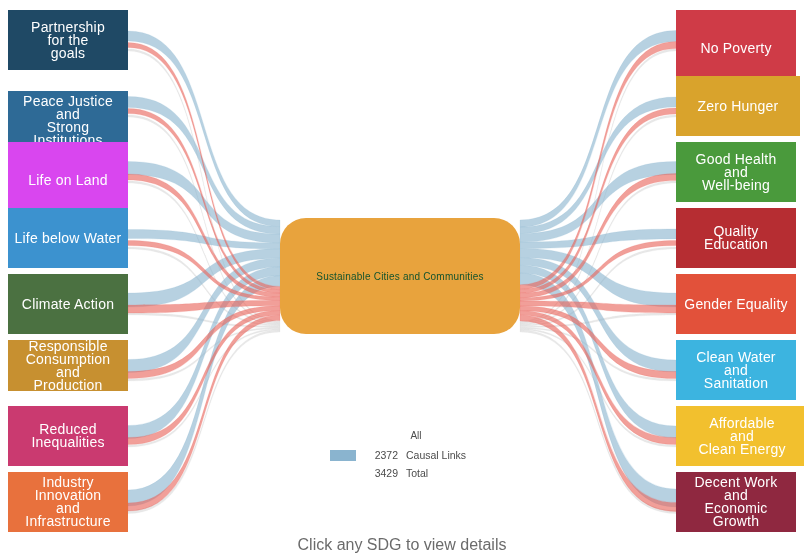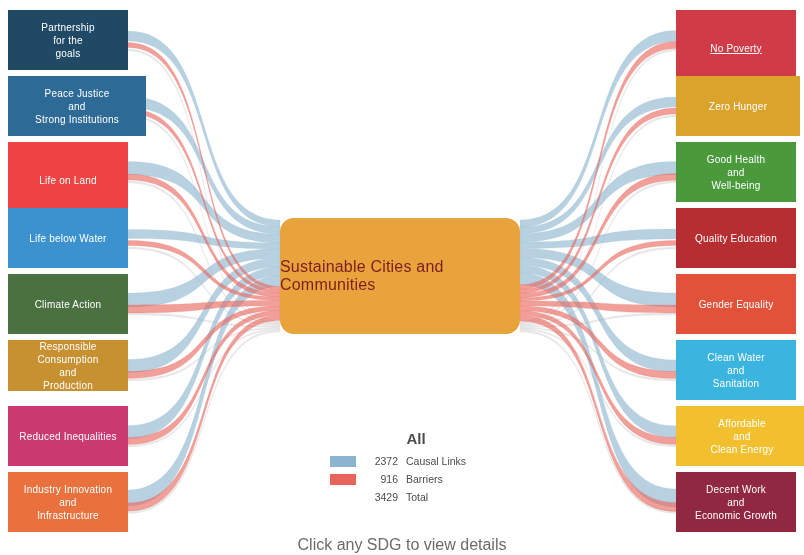--- a/index.html
+++ b/index.html
@@ -16,54 +16,53 @@
   svg#flows{position:absolute;left:0;top:0;width:804px;height:555px;}
 
   .node-box{
     position:absolute;
     box-sizing:border-box;
     display:flex;
     align-items:center;
     justify-content:center;
     text-align:center;
     color:#ffffff;
-    font-size:10px;
+    font-size:14px;
     line-height:13px;
     letter-spacing:.2px;
     padding:2px 4px;
     cursor:pointer;
     overflow:hidden;
   }
   .node-box span{display:block;white-space:pre-line;}
 
   #center-node{
     position:absolute;
     box-sizing:border-box;
     display:flex;align-items:center;justify-content:center;
-    border-radius:14px;
-    color:#7f1d1d;
-    font-size:16px;
+    border-radius:26px;
+    color:#14532d;
+    font-size:10px;
     letter-spacing:.2px;
     cursor:pointer;
   }
 
   #legend{
     position:absolute;
     left:330px;top:430px;
     width:200px;
     font-size:10.5px;
     color:#4c4c4c;
   }
   #legend-title{
     text-align:center;
     margin:0 0 6px 26px;
     width:120px;
-    font-size:15px;
+    font-size:10px;
     color:#4c4c4c;
-    font-weight:bold;
   }
   .legend-row{
     display:flex;
     align-items:center;
     height:16px;
     margin-bottom:2px;
   }
   .legend-swatch{
     width:26px;height:11px;
     flex:0 0 26px;
@@ -146,26 +145,26 @@
         <path d="M520,315.1676300578034 C616.72,315.1676300578034 579.28,502.5 676,502.5 L676,511.5 C579.28,511.5 616.72,320.99421965317913 520,320.99421965317913 Z" fill="#e8645a" fill-opacity="0.62" stroke="#e8645a" stroke-opacity="0.279" stroke-width="0.6"></path>
       </g>
   </svg>
 
   <div id="left-col">
       <div class="node-box" style="left: 8px; top: 10px; width: 120px; height: 60px; background: rgb(31, 73, 101);">
         <span>Partnership
 for the
 goals</span>
       </div>
-      <div class="node-box" style="left: 8px; top: 76px; width: 138px; height: 60px; background: rgb(46, 106, 150);">
+      <div class="node-box" style="left: 8px; top: 91px; width: 120px; height: 60px; background: rgb(46, 106, 150);">
         <span>Peace Justice
 and
 Strong Institutions</span>
       </div>
-      <div class="node-box" style="left: 8px; top: 142px; width: 120px; height: 76px; background: #ef4444;">
+      <div class="node-box" style="left: 8px; top: 142px; width: 120px; height: 76px; background: #d946ef;">
         <span>Life on Land</span>
       </div>
       <div class="node-box" style="left: 8px; top: 208px; width: 120px; height: 60px; background: rgb(60, 146, 207);">
         <span>Life below Water</span>
       </div>
       <div class="node-box" style="left: 8px; top: 274px; width: 120px; height: 60px; background: rgb(75, 113, 65);">
         <span>Climate Action</span>
       </div>
       <div class="node-box" style="left: 8px; top: 340px; width: 120px; height: 51px; background: rgb(199, 144, 48);">
         <span>Responsible Consumption
@@ -175,21 +174,21 @@
       <div class="node-box" style="left: 8px; top: 406px; width: 120px; height: 60px; background: rgb(202, 58, 112);">
         <span>Reduced Inequalities</span>
       </div>
       <div class="node-box" style="left: 8px; top: 472px; width: 120px; height: 60px; background: rgb(232, 113, 61);">
         <span>Industry Innovation
 and
 Infrastructure</span>
       </div>
     </div>
   <div id="right-col">
-      <div class="node-box" style="left: 676px; top: 10px; width: 120px; height: 76px; background: rgb(207, 59, 71); text-decoration: underline;">
+      <div class="node-box" style="left: 676px; top: 10px; width: 120px; height: 76px; background: rgb(207, 59, 71);">
         <span>No Poverty</span>
       </div>
       <div class="node-box" style="left: 676px; top: 76px; width: 124px; height: 60px; background: rgb(217, 163, 44);">
         <span>Zero Hunger</span>
       </div>
       <div class="node-box" style="left: 676px; top: 142px; width: 120px; height: 60px; background: rgb(74, 154, 60);">
         <span>Good Health
 and
 Well-being</span>
       </div>
@@ -222,25 +221,20 @@
 
   <div id="legend">
     <div id="legend-title">All</div>
     <div id="legend-rows">
         <div class="legend-row">
           <div class="legend-swatch" style="background: rgb(138, 180, 207);"></div>
           <div class="legend-count">2372</div>
           <div class="legend-label">Causal Links</div>
         </div>
         <div class="legend-row">
-          <div class="legend-swatch" style="background: rgb(232, 100, 90);"></div>
-          <div class="legend-count">916</div>
-          <div class="legend-label">Barriers</div>
-        </div>
-        <div class="legend-row">
           <div class="legend-swatch empty"></div>
           <div class="legend-count">3429</div>
           <div class="legend-label">Total</div>
         </div>
       </div>
   </div>
 
   <div id="footer-hint">Click any SDG to view details</div>
 
 </div>

